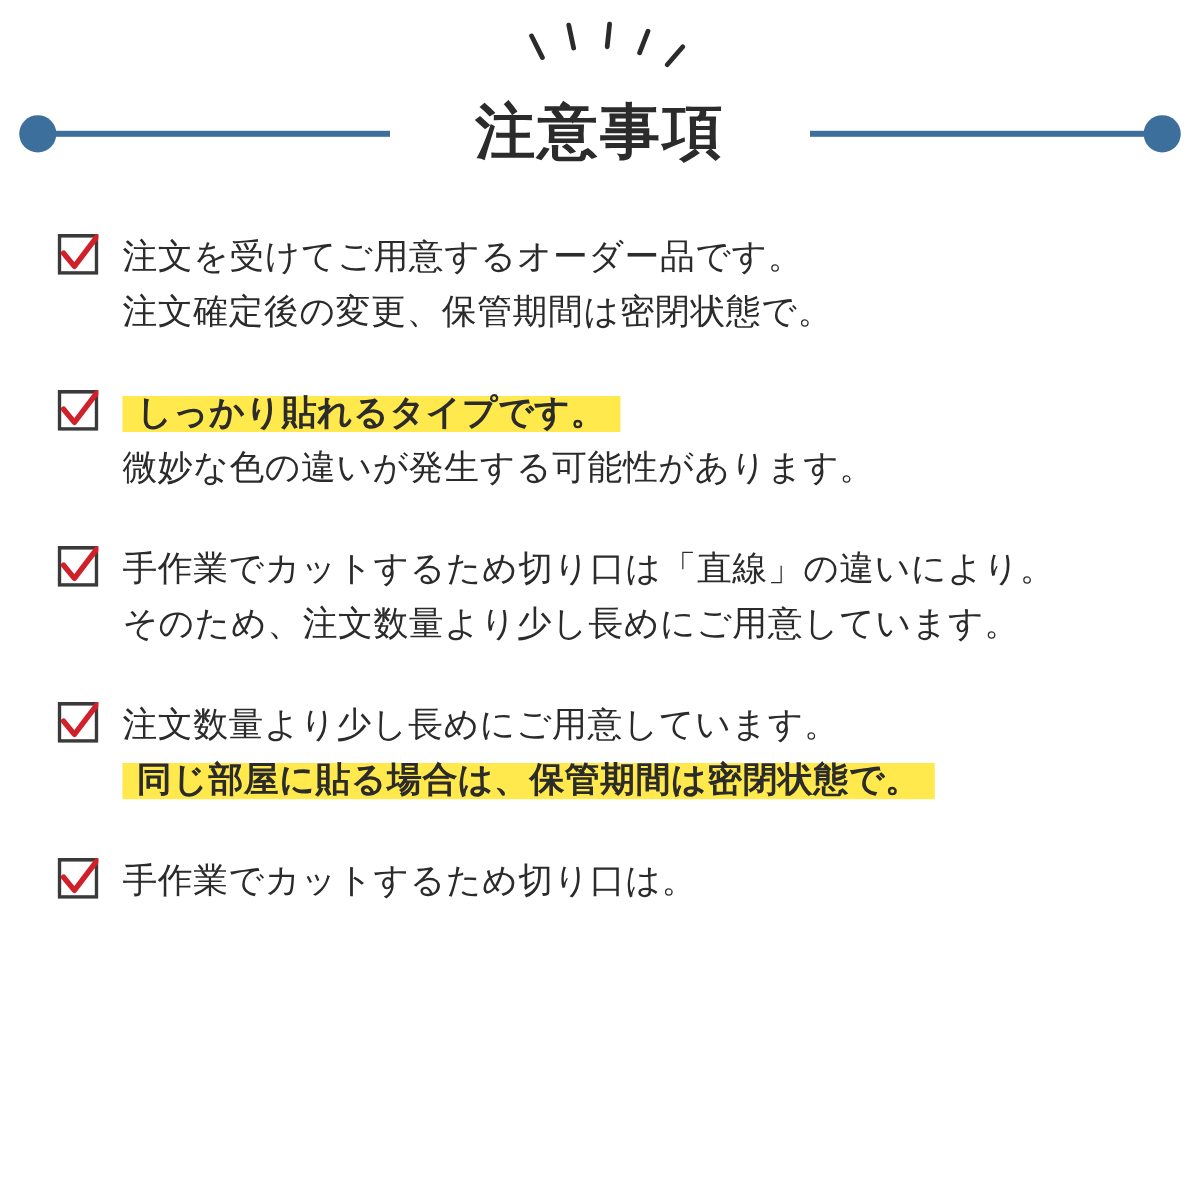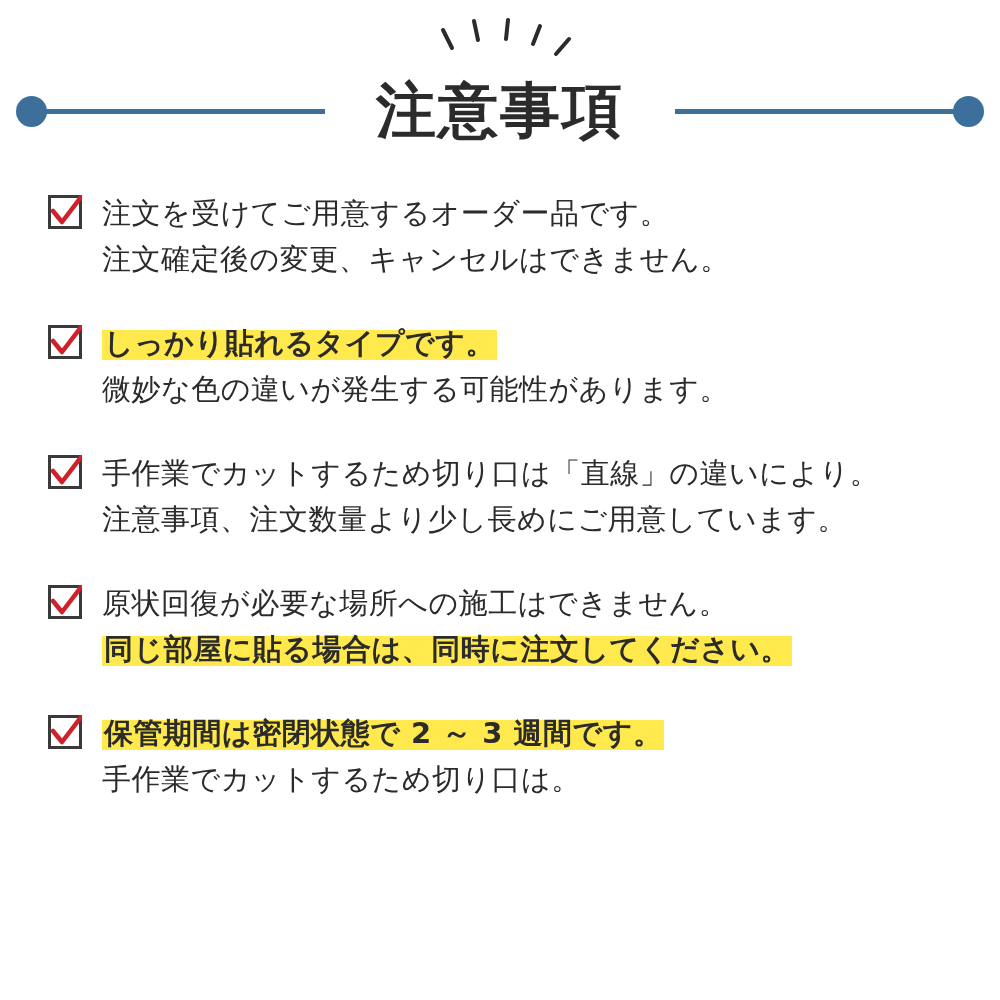--- a/index.html
+++ b/index.html
@@ -61,21 +61,21 @@
   }
   .rule-dot.left  { left: 16px; }
   .rule-dot.right { right: 16px; }
 
   .title {
     position: absolute;
     top: 66px;
     left: 0;
     width: 1000px;
     text-align: center;
-    font-size: 60px;
+    font-size: 50px;
     line-height: 88px;
     font-weight: bold;
     letter-spacing: 2px;
     color: #2b2b2b;
     font-family: "DejaVu Sans", "Liberation Sans", sans-serif;
   }
 
   
   .list {
     position: absolute;
@@ -115,21 +115,21 @@
     white-space: nowrap;
     font-family: "DejaVu Sans", "Liberation Sans", sans-serif;
   }
 
   .line.bold {
     font-weight: bold;
   }
 
   .line .hl {
     background: linear-gradient(to top, #ffe94d 0%, #ffe94d 88%, transparent 88%);
-    padding: 0 2px;
+    padding: 0 12px;
     font-weight: bold;
   }
 </style>
 </head>
 <body>
 
 <div class="page">
 
   <div class="header">
 
@@ -159,21 +159,21 @@
 
     <div class="item">
       <span class="check">
         <svg width="34" height="34" viewBox="0 0 34 34">
           <rect x="1.5" y="1.5" width="31" height="31" fill="none" stroke="#3a3a3a" stroke-width="3"></rect>
           <path d="M5 16 L14 27 L33 2" fill="none" stroke="#d0202a" stroke-width="4.5" stroke-linecap="round" stroke-linejoin="round"></path>
         </svg>
       </span>
       <div class="lines">
         <div class="line">注文を受けてご用意するオーダー品です。</div>
-        <div class="line">注文確定後の変更、キャンセルはできません。</div>
+        <div class="line">注文確定後の変更、保管期間は密閉状態で。</div>
       </div>
     </div>
 
     <div class="item">
       <span class="check">
         <svg width="34" height="34" viewBox="0 0 34 34">
           <rect x="1.5" y="1.5" width="31" height="31" fill="none" stroke="#3a3a3a" stroke-width="3"></rect>
           <path d="M5 16 L14 27 L33 2" fill="none" stroke="#d0202a" stroke-width="4.5" stroke-linecap="round" stroke-linejoin="round"></path>
         </svg>
       </span>
@@ -185,44 +185,43 @@
 
     <div class="item">
       <span class="check">
         <svg width="34" height="34" viewBox="0 0 34 34">
           <rect x="1.5" y="1.5" width="31" height="31" fill="none" stroke="#3a3a3a" stroke-width="3"></rect>
           <path d="M5 16 L14 27 L33 2" fill="none" stroke="#d0202a" stroke-width="4.5" stroke-linecap="round" stroke-linejoin="round"></path>
         </svg>
       </span>
       <div class="lines">
         <div class="line">手作業でカットするため切り口は「直線」の違いにより。</div>
-        <div class="line">注意事項、注文数量より少し長めにご用意しています。</div>
-      </div>
-    </div>
-
-    <div class="item">
-      <span class="check">
-        <svg width="34" height="34" viewBox="0 0 34 34">
-          <rect x="1.5" y="1.5" width="31" height="31" fill="none" stroke="#3a3a3a" stroke-width="3"></rect>
-          <path d="M5 16 L14 27 L33 2" fill="none" stroke="#d0202a" stroke-width="4.5" stroke-linecap="round" stroke-linejoin="round"></path>
-        </svg>
-      </span>
-      <div class="lines">
-        <div class="line">原状回復が必要な場所への施工はできません。</div>
-        <div class="line bold"><span class="hl">同じ部屋に貼る場合は、同時に注文してください。</span></div>
-      </div>
-    </div>
-
-    <div class="item">
-      <span class="check">
-        <svg width="34" height="34" viewBox="0 0 34 34">
-          <rect x="1.5" y="1.5" width="31" height="31" fill="none" stroke="#3a3a3a" stroke-width="3"></rect>
-          <path d="M5 16 L14 27 L33 2" fill="none" stroke="#d0202a" stroke-width="4.5" stroke-linecap="round" stroke-linejoin="round"></path>
-        </svg>
-      </span>
-      <div class="lines">
-        <div class="line bold"><span class="hl">保管期間は密閉状態で 2 ～ 3 週間です。</span></div>
+        <div class="line">そのため、注文数量より少し長めにご用意しています。</div>
+      </div>
+    </div>
+
+    <div class="item">
+      <span class="check">
+        <svg width="34" height="34" viewBox="0 0 34 34">
+          <rect x="1.5" y="1.5" width="31" height="31" fill="none" stroke="#3a3a3a" stroke-width="3"></rect>
+          <path d="M5 16 L14 27 L33 2" fill="none" stroke="#d0202a" stroke-width="4.5" stroke-linecap="round" stroke-linejoin="round"></path>
+        </svg>
+      </span>
+      <div class="lines">
+        <div class="line">注文数量より少し長めにご用意しています。</div>
+        <div class="line bold"><span class="hl">同じ部屋に貼る場合は、保管期間は密閉状態で。</span></div>
+      </div>
+    </div>
+
+    <div class="item">
+      <span class="check">
+        <svg width="34" height="34" viewBox="0 0 34 34">
+          <rect x="1.5" y="1.5" width="31" height="31" fill="none" stroke="#3a3a3a" stroke-width="3"></rect>
+          <path d="M5 16 L14 27 L33 2" fill="none" stroke="#d0202a" stroke-width="4.5" stroke-linecap="round" stroke-linejoin="round"></path>
+        </svg>
+      </span>
+      <div class="lines">
         <div class="line">手作業でカットするため切り口は。</div>
       </div>
     </div>
 
   </div>
 </div>
 
 </body></html>

